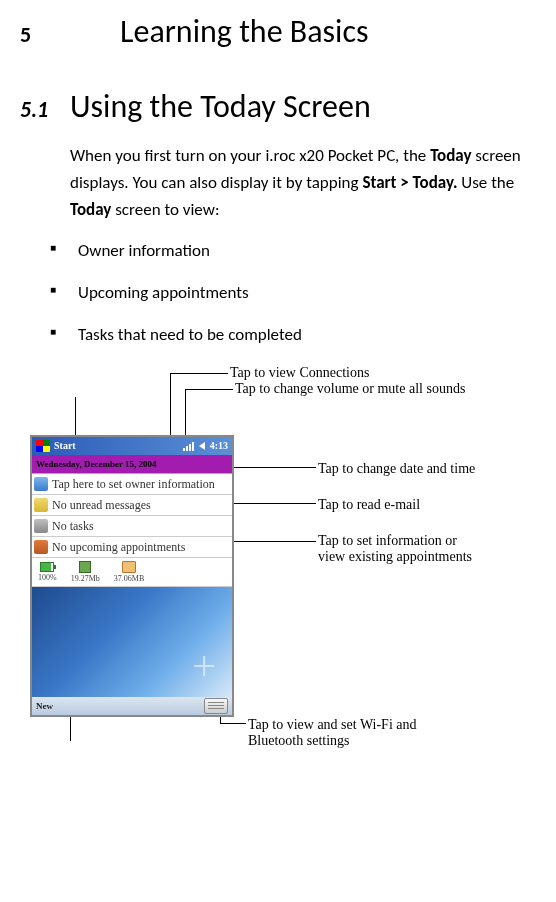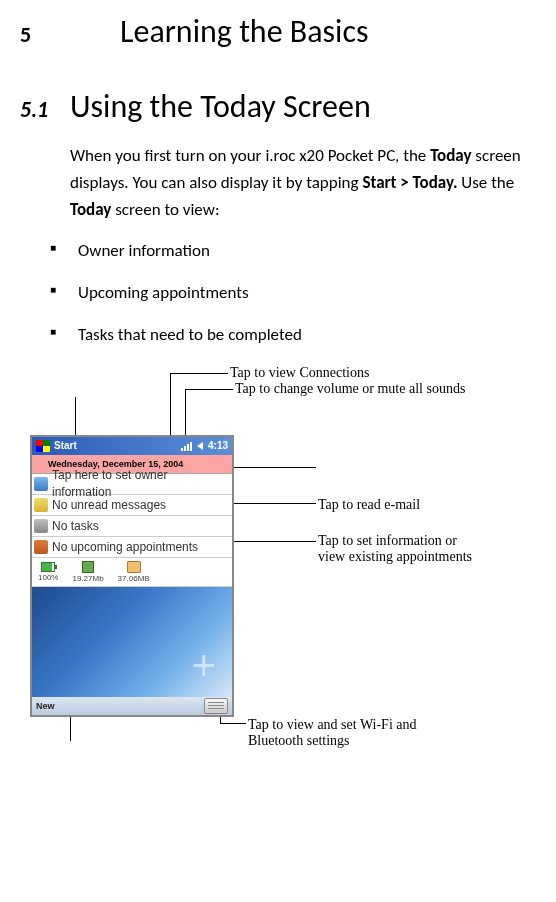--- a/index.html
+++ b/index.html
@@ -79,21 +79,21 @@
     line-height: 1.15;
   }
   .screenshot {
     position: absolute;
     left: 0;
     top: 70px;
     width: 200px;
     border: 2px solid #888;
     background: #fff;
     font-size: 10px;
-    font-family: Liberation Sans, sans-serif;
+    font-family: Liberation Serif, serif;
   }
   .taskbar {
     background: linear-gradient(to right, #2a5bb8, #5b8fd6);
     color: #fff;
     height: 18px;
     display: flex;
     align-items: center;
     padding: 0 4px;
     font-weight: bold;
     position: relative;
@@ -106,22 +106,22 @@
     margin-right: 4px;
     border-radius: 1px;
   }
   .tb-right {
     margin-left: auto;
     display: flex;
     align-items: center;
     gap: 5px;
   }
   .today-date {
-    background: #fca5a5;
-    padding: 3px 16px;
+    background: #a21caf;
+    padding: 3px 4px;
     font-weight: bold;
     font-size: 9px;
     color: #000;
     border-bottom: 1px solid #aaa;
   }
   .today-row {
     display: flex;
     align-items: center;
     border-bottom: 1px solid #ccc;
     padding: 2px 2px;
@@ -247,20 +247,21 @@
   <li><span>Upcoming appointments</span></li>
   <li><span>Tasks that need to be completed</span></li>
 </ul>
 
 <div class="figure-area">
 
 
   <div class="callout" style="left:200px; top:0;">Tap to view Connections</div>
   <div class="callout" style="left:205px; top:16px;">Tap to change volume or mute all sounds</div>
 
+  <div class="callout" style="left:288px; top:96px;">Tap to change date and time</div>
   <div class="callout" style="left:288px; top:132px;">Tap to read e-mail</div>
   <div class="callout" style="left:288px; top:168px;">Tap to set information or</div>
   <div class="callout" style="left:288px; top:184px;">view existing appointments</div>
 
   <div class="callout" style="left:218px; top:352px;">Tap to view and set Wi-Fi and</div>
   <div class="callout" style="left:218px; top:368px;">Bluetooth settings</div>
 
   <div class="leader-line leader-v" style="left:45px; top:32px; height:40px;"></div>
   <div class="leader-line leader-v" style="left:140px; top:8px; height:64px;"></div>
   <div class="leader-line leader-h" style="left:140px; top:8px; width:58px;"></div>

